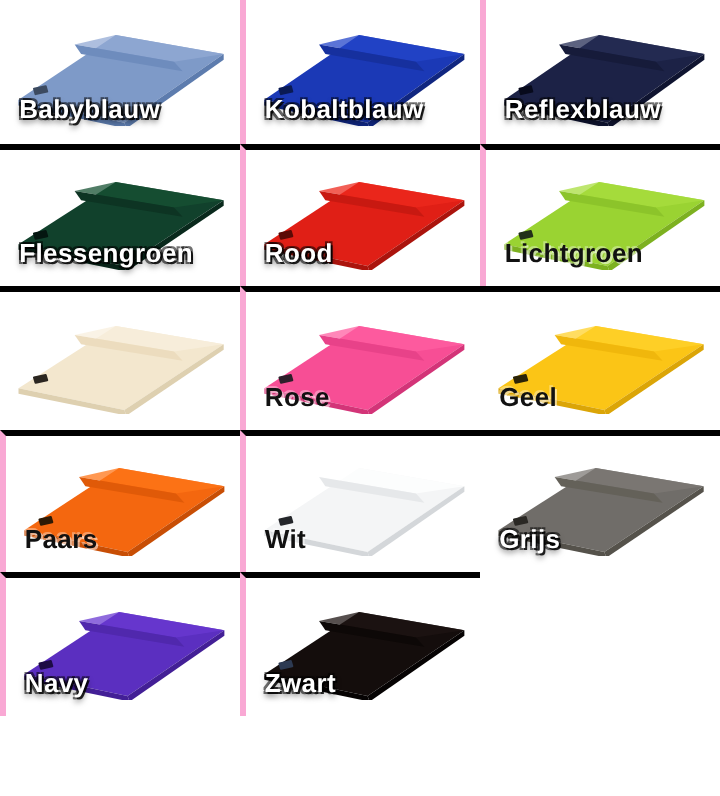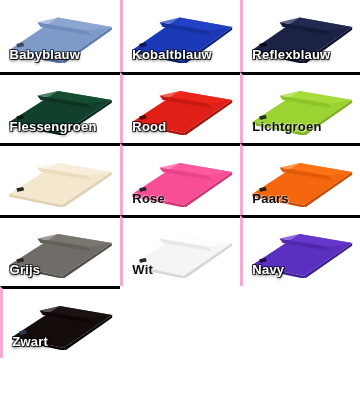--- a/index.html
+++ b/index.html
@@ -159,62 +159,75 @@
           <polygon points="6,92 96,24 196,44 104,116" fill="#f74e95"></polygon>
           <polygon points="96,24 196,44 150,52 58,34" fill="#ff5fa2" opacity="0.75"></polygon>
           <polygon points="58,34 150,52 158,62 64,44" fill="#e84289"></polygon>
           <polygon points="104,116 196,44 196,50 106,122" fill="#d33478"></polygon>
           <polygon points="6,92 104,116 106,122 6,98" fill="#d33478"></polygon>
           <rect x="20" y="78" width="13" height="8" rx="1" fill="#2d1f2a" transform="rotate(-14 26 82)"></rect>
         </svg>
       </div>
       <div class="label dark">Rose</div>
     </div>
+    <div class="cell bt">
+      <div class="towel">
+        <svg viewBox="0 0 200 120" preserveAspectRatio="none">
+          <polygon points="6,92 96,24 196,44 104,116" fill="#fbc516"></polygon>
+          <polygon points="96,24 196,44 150,52 58,34" fill="#ffd12c" opacity="0.75"></polygon>
+          <polygon points="58,34 150,52 158,62 64,44" fill="#f0b70c"></polygon>
+          <polygon points="104,116 196,44 196,50 106,122" fill="#dba507"></polygon>
+          <polygon points="6,92 104,116 106,122 6,98" fill="#dba507"></polygon>
+          <rect x="20" y="78" width="13" height="8" rx="1" fill="#2b2307" transform="rotate(-14 26 82)"></rect>
+        </svg>
+      </div>
+      <div class="label dark">Geel</div>
+    </div>
     <div class="cell bl bt">
       <div class="towel">
         <svg viewBox="0 0 200 120" preserveAspectRatio="none">
           <polygon points="6,92 96,24 196,44 104,116" fill="#f4670f"></polygon>
           <polygon points="96,24 196,44 150,52 58,34" fill="#ff7618" opacity="0.75"></polygon>
           <polygon points="58,34 150,52 158,62 64,44" fill="#e05a08"></polygon>
           <polygon points="104,116 196,44 196,50 106,122" fill="#c84e05"></polygon>
           <polygon points="6,92 104,116 106,122 6,98" fill="#c84e05"></polygon>
           <rect x="20" y="78" width="13" height="8" rx="1" fill="#2e1a05" transform="rotate(-14 26 82)"></rect>
         </svg>
       </div>
       <div class="label dark">Paars</div>
     </div>
+    <div class="cell bl bt">
+      <div class="towel">
+        <svg viewBox="0 0 200 120" preserveAspectRatio="none">
+          <polygon points="6,92 96,24 196,44 104,116" fill="#f4f5f6"></polygon>
+          <polygon points="96,24 196,44 150,52 58,34" fill="#ffffff" opacity="0.75"></polygon>
+          <polygon points="58,34 150,52 158,62 64,44" fill="#e6e8ea"></polygon>
+          <polygon points="104,116 196,44 196,50 106,122" fill="#d4d7da"></polygon>
+          <polygon points="6,92 104,116 106,122 6,98" fill="#d4d7da"></polygon>
+          <rect x="20" y="78" width="13" height="8" rx="1" fill="#24262a" transform="rotate(-14 26 82)"></rect>
+        </svg>
+      </div>
+      <div class="label dark">Wit</div>
+    </div>
     <div class="cell bt">
       <div class="towel">
         <svg viewBox="0 0 200 120" preserveAspectRatio="none">
           <polygon points="6,92 96,24 196,44 104,116" fill="#706d69"></polygon>
           <polygon points="96,24 196,44 150,52 58,34" fill="#7d7a76" opacity="0.75"></polygon>
           <polygon points="58,34 150,52 158,62 64,44" fill="#646159"></polygon>
           <polygon points="104,116 196,44 196,50 106,122" fill="#55524b"></polygon>
           <polygon points="6,92 104,116 106,122 6,98" fill="#55524b"></polygon>
           <rect x="20" y="78" width="13" height="8" rx="1" fill="#2a2824" transform="rotate(-14 26 82)"></rect>
         </svg>
       </div>
       <div class="label">Grijs</div>
     </div>
     <div class="cell bl bt">
       <div class="towel">
         <svg viewBox="0 0 200 120" preserveAspectRatio="none">
-          <polygon points="6,92 96,24 196,44 104,116" fill="#f4f5f6"></polygon>
-          <polygon points="96,24 196,44 150,52 58,34" fill="#ffffff" opacity="0.75"></polygon>
-          <polygon points="58,34 150,52 158,62 64,44" fill="#e6e8ea"></polygon>
-          <polygon points="104,116 196,44 196,50 106,122" fill="#d4d7da"></polygon>
-          <polygon points="6,92 104,116 106,122 6,98" fill="#d4d7da"></polygon>
-          <rect x="20" y="78" width="13" height="8" rx="1" fill="#24262a" transform="rotate(-14 26 82)"></rect>
-        </svg>
-      </div>
-      <div class="label dark">Wit</div>
-    </div>
-    <div class="cell bl bt">
-      <div class="towel">
-        <svg viewBox="0 0 200 120" preserveAspectRatio="none">
           <polygon points="6,92 96,24 196,44 104,116" fill="#5b2fc0"></polygon>
           <polygon points="96,24 196,44 150,52 58,34" fill="#6a3ad2" opacity="0.75"></polygon>
           <polygon points="58,34 150,52 158,62 64,44" fill="#5028ad"></polygon>
           <polygon points="104,116 196,44 196,50 106,122" fill="#431f96"></polygon>
           <polygon points="6,92 104,116 106,122 6,98" fill="#431f96"></polygon>
           <rect x="20" y="78" width="13" height="8" rx="1" fill="#1d0c45" transform="rotate(-14 26 82)"></rect>
         </svg>
       </div>
       <div class="label">Navy</div>
     </div>

